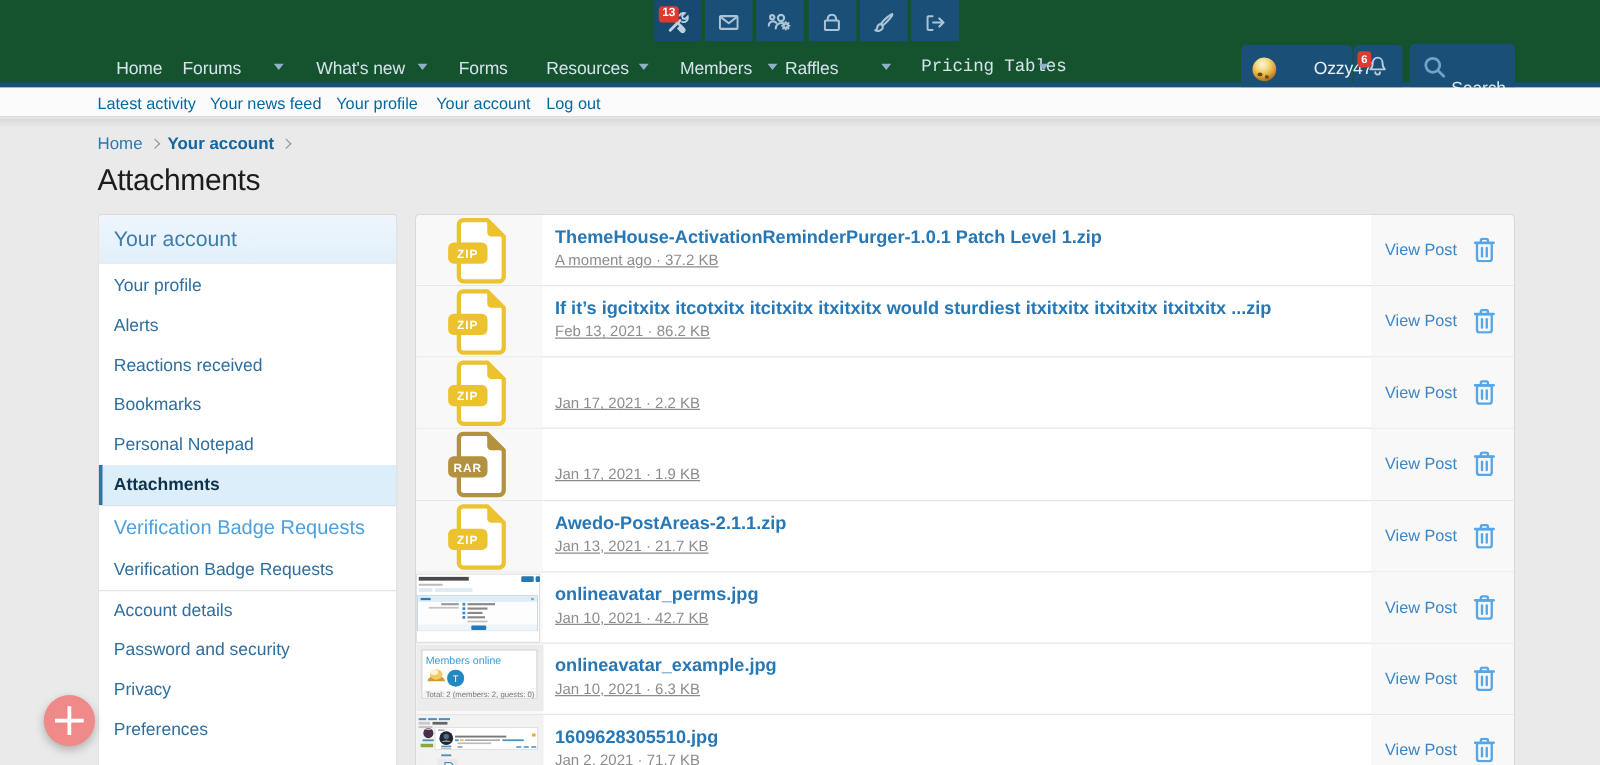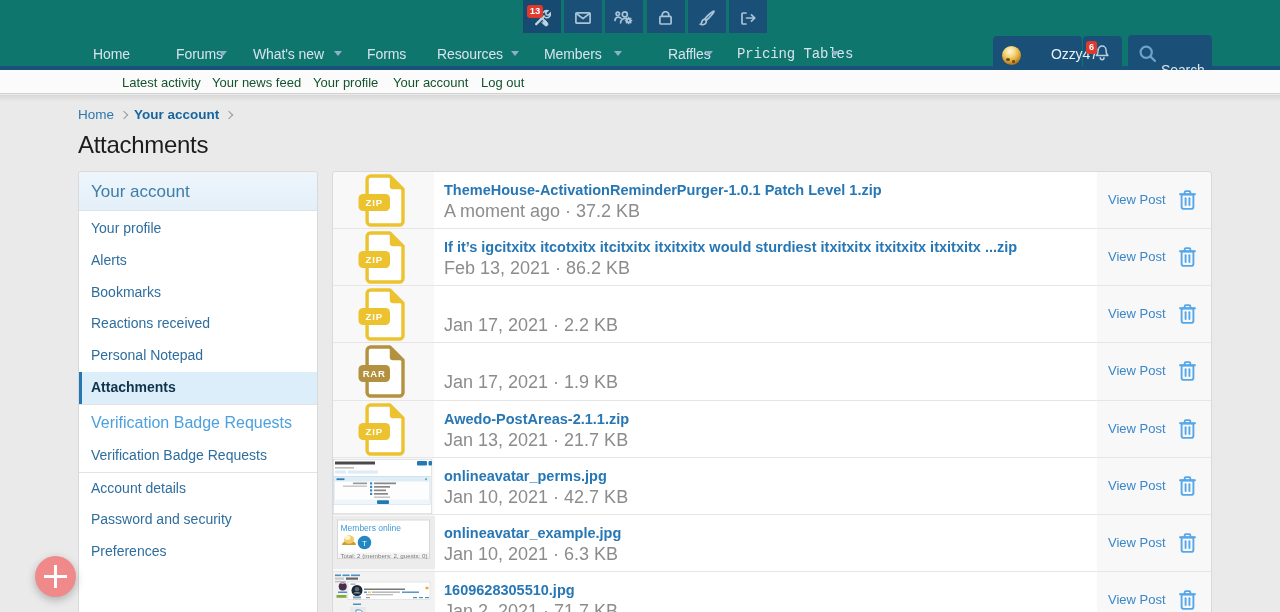--- a/index.html
+++ b/index.html
@@ -1,30 +1,30 @@
 <!DOCTYPE html>
 <html><head>
 <meta charset="utf-8">
 <style>
 * { margin:0; padding:0; box-sizing:border-box; }
 html,body { width:1280px; height:612px; overflow:hidden; }
 body { font-family:"Liberation Sans", sans-serif; background:#eaeaea; position:relative; }
 a { text-decoration:none; }
 
 
-.navbar { position:absolute; left:0; top:0; width:1280px; height:70px; background:#0f766e; }
+.navbar { position:absolute; left:0; top:0; width:1280px; height:70px; background:#14532d; }
 .tile { position:absolute; background:#1a5078; }
 .icontile { top:0; height:33px; width:38px; display:flex; align-items:center; justify-content:center; padding-top:3px; }
 .navitem { position:absolute; top:45px; font-size:14px; letter-spacing:-0.1px; color:#d6e3ee; line-height:19px; }
 .caret { position:absolute; top:51px; width:0; height:0; border-left:4.5px solid transparent; border-right:4.5px solid transparent; border-top:5px solid #8fb0c8; }
 .badge { position:absolute; background:#e03a2f; color:#fff; font-weight:bold; border-radius:3px; text-align:center; z-index:5; }
 
 
 .subnav { position:absolute; left:0; top:70px; width:1280px; height:24px; background:#fbfbfb; border-bottom:1px solid #d2d2d2; }
-.subnav a { position:absolute; top:5px; font-size:13px; color:#14532d;margin-left:44px; }
+.subnav a { position:absolute; top:5px; font-size:13px; color:#0369a1; }
 .pageshadow { position:absolute; left:0; top:95px; width:1280px; height:7px; background:linear-gradient(#00000014, #00000000); }
 
 
 .crumbs { position:absolute; left:78px; top:107px; font-size:13.5px; }
 .crumbs a { color:#2e77ad; }
 .crumbs .cur { color:#17659f; font-weight:bold; }
 .chev { display:inline-block; width:6px; height:6px; border-right:1.6px solid #9a9a9a; border-top:1.6px solid #9a9a9a; transform:rotate(45deg); margin:0 7px 1px 7px; }
 h1 { position:absolute; left:78px; top:131px; font-size:24px; font-weight:400; color:#1c1c1c; letter-spacing:-0.3px; }
 
 
@@ -34,21 +34,21 @@
 .sb-item.sel { background:#ddeefb; color:#10324a; font-weight:bold; border-left:3px solid #2577b1; padding-left:9px; }
 .sb-sect { height:35px; line-height:35px; font-size:16px; color:#4da0dd; padding-left:12px; }
 .sb-div { border-top:1px solid #e3e3e3; }
 
 
 .list { position:absolute; left:332px; top:171px; width:880px; height:441px; background:#fff; border:1px solid #d9d9d9; border-bottom:none; border-radius:4px 4px 0 0; overflow:hidden; }
 .row { position:relative; height:57.15px; border-bottom:1px solid #e6e6e6; }
 .iconcell { position:absolute; left:0; top:0; width:100.5px; height:100%; background:#f8f8f8; }
 .actcell { position:absolute; right:0; top:0; width:114px; height:100%; background:#f8f8f8; }
 .rtitle { position:absolute; left:111px; top:10px; font-size:14.5px; font-weight:bold; color:#2777b5; white-space:nowrap; }
-.rmeta { position:absolute; left:111px; top:29px; font-size:18px; color:#8c8c8c; }
+.rmeta { position:absolute; left:111px; top:29px; font-size:12px; color:#8c8c8c;text-decoration:underline; }
 .viewpost { position:absolute; left:11px; top:50%; margin-top:-8px; font-size:13px; color:#3a86c8; }
 .trash { position:absolute; right:15px; top:50%; margin-top:-10px; }
 .fileicon { position:absolute; left:20px; top:2px; }
 
 
 .fab { position:absolute; left:35px; top:556px; width:41px; height:41px; border-radius:50%; background:#f08a8a; box-shadow:0 3px 8px rgba(0,0,0,0.25); }
 .fab:before { content:""; position:absolute; left:9px; top:19px; width:23px; height:3px; background:#fff; }
 .fab:after { content:""; position:absolute; left:19px; top:9px; width:3px; height:23px; background:#fff; }
 </style>
 </head>
@@ -107,30 +107,30 @@
       <svg id="ic-out" width="15" height="13" viewBox="0 0 15 13">
         <g fill="none" stroke="#aac3d6" stroke-width="1.7" stroke-linecap="round" stroke-linejoin="round">
           <path d="M5 1 H2 a1 1 0 0 0 -1 1 V11 a1 1 0 0 0 1 1 H5"></path>
           <path d="M5.5 6 H13.7 M10.5 2.8 L13.8 6 L10.5 9.2"></path>
         </g>
       </svg>
     </div>
   <div class="badge" style="left:527px;top:5px;width:16px;height:12.5px;font-size:9.5px;line-height:12.5px;">13</div>
 
   <a class="navitem" style="left:93px;">Home</a>
-  <a class="navitem" style="left:176px;">Forums</a>
+  <a class="navitem" style="left:146px;">Forums</a>
     <span class="caret" style="left:219px;"></span>
   <a class="navitem" style="left:253px;">What's new</a>
     <span class="caret" style="left:334px;"></span>
   <a class="navitem" style="left:367px;">Forms</a>
   <a class="navitem" style="left:437px;">Resources</a>
     <span class="caret" style="left:511px;"></span>
   <a class="navitem" style="left:544px;">Members</a>
     <span class="caret" style="left:614px;"></span>
-  <a class="navitem" style="left:668px;text-align:right;">Raffles</a>
+  <a class="navitem" style="left:628px;text-align:right;">Raffles</a>
     <span class="caret" style="left:705px;"></span>
   <a class="navitem" style="left:737px;font-family:Liberation Mono, monospace;">Pricing Tables</a>
     <span class="caret" style="left:831px;"></span>
 
   <div class="tile" style="left:993px;top:36px;width:89px;height:34px;border-radius:4px 4px 0 0;"></div>
   <div class="tile" style="left:1083px;top:36px;width:39px;height:34px;border-radius:4px 4px 0 0;"></div>
   <div class="tile" style="left:1128px;top:35px;width:84px;height:35px;border-radius:4px 4px 0 0;"></div>
   <div style="position:absolute;left:1002px;top:46px;width:19px;height:19px;border-radius:50%;background:radial-gradient(circle at 42% 28%, #fdf6e0 0%, #f3d87c 30%, #e0a83c 55%, #a06a20 80%, #6b4312 100%);"></div>
   <div style="position:absolute;left:1006px;top:58px;width:4px;height:3px;border-radius:50%;background:#4a2c08;opacity:0.8;"></div>
   <div style="position:absolute;left:1012px;top:60px;width:3px;height:2.5px;border-radius:50%;background:#5a3a10;opacity:0.8;"></div>
@@ -163,30 +163,31 @@
 <div class="crumbs">
   <a>Home</a><span class="chev"></span><a class="cur">Your account</a><span class="chev"></span>
 </div>
 <h1>Attachments</h1>
 
 <div class="sidebar">
   <div class="sb-head">Your account</div>
   <div style="height:2px;"></div>
   <div class="sb-item">Your profile</div>
   <div class="sb-item">Alerts</div>
+  <div class="sb-item">Reactions received</div>
   <div class="sb-item">Bookmarks</div>
-  <div class="sb-item">Reactions received</div>
   <div class="sb-item">Personal Notepad</div>
   <div class="sb-item sel">Attachments</div>
   <div class="sb-div"></div>
   <div class="sb-sect">Verification Badge Requests</div>
   <div class="sb-item">Verification Badge Requests</div>
   <div class="sb-div"></div>
   <div class="sb-item">Account details</div>
   <div class="sb-item">Password and security</div>
+  <div class="sb-item">Privacy</div>
   <div class="sb-item">Preferences</div>
 </div>
 
 <div class="list" id="list">
     <div class="row">
       <div class="iconcell">
         <svg class="fileicon" width="52" height="54" viewBox="0 0 52 54">
           <path d="M17.7 2 H36.8 L50 15.2 V47.5 A3.6 3.6 0 0 1 46.4 51 H17.7 A3.6 3.6 0 0 1 14.1 47.5 V5.6 A3.6 3.6 0 0 1 17.7 2 Z" fill="#fff" stroke="#ecc32f" stroke-width="3.4" stroke-linejoin="round"></path>
           <path d="M36.8 2 V11.9 A3.3 3.3 0 0 0 40.1 15.2 H50 Z" fill="#ecc32f"></path>
           <rect x="5.5" y="20" width="31.5" height="17" rx="4.5" fill="#ecc32f"></rect>

